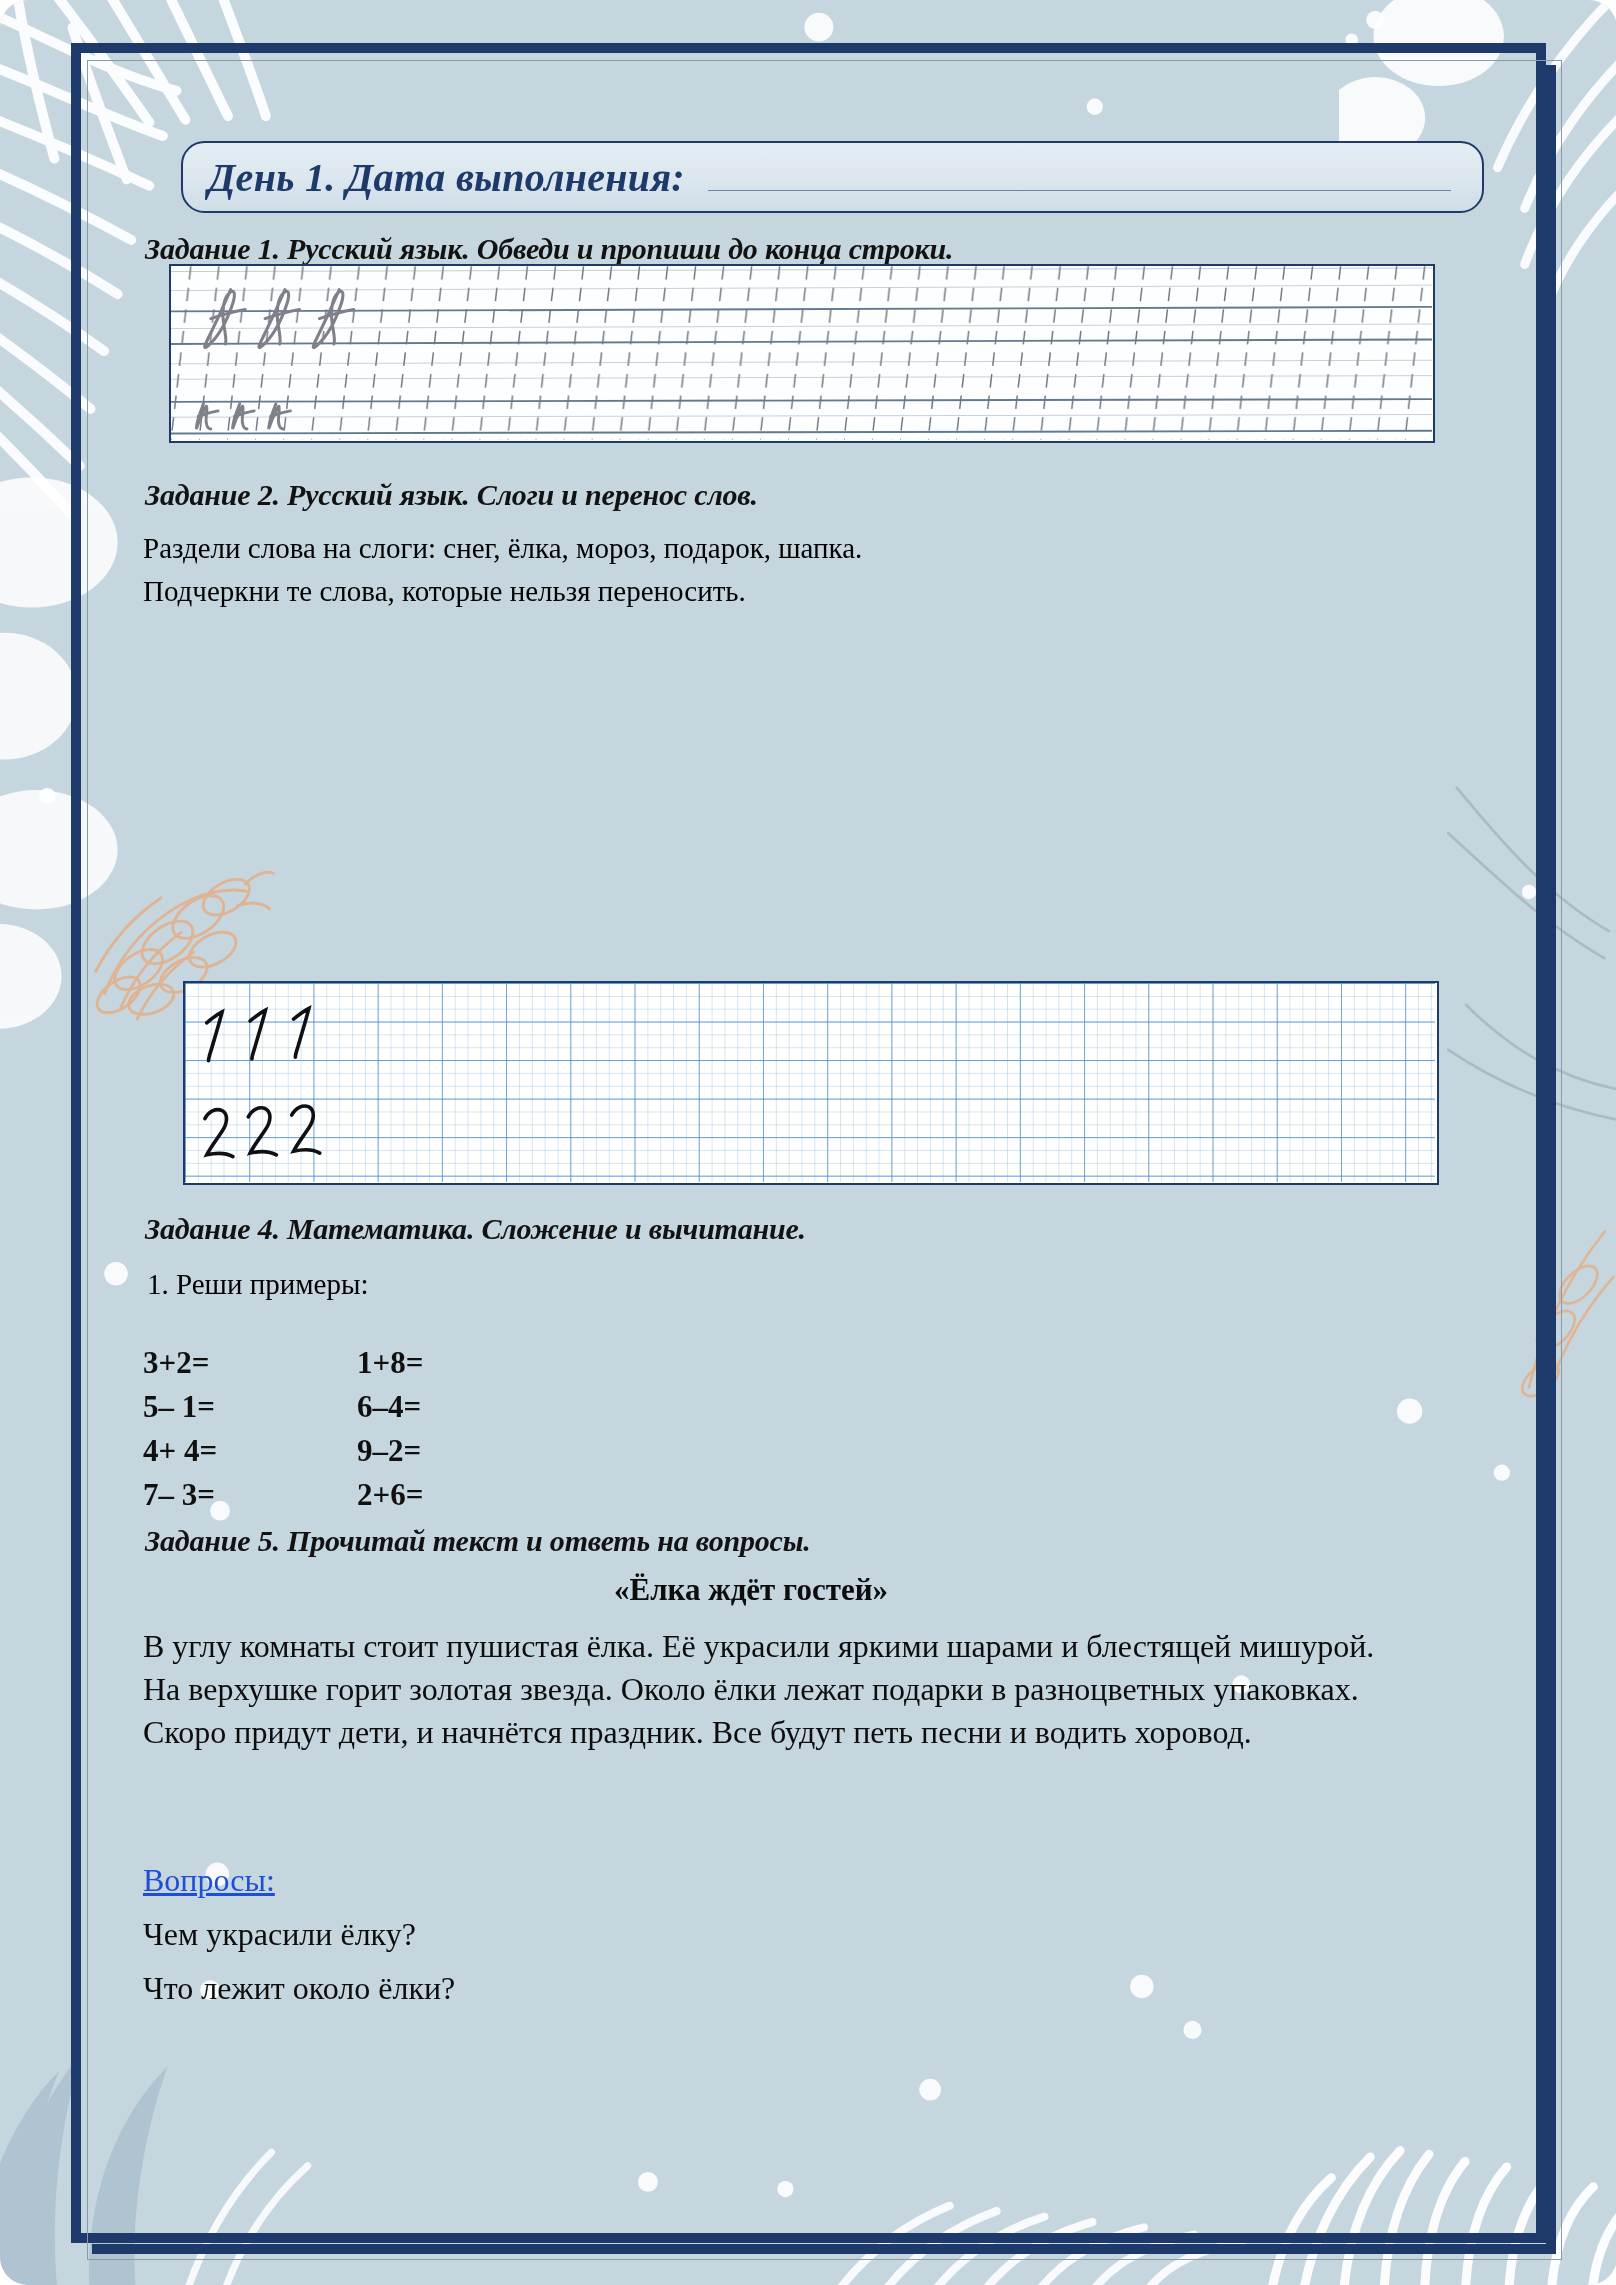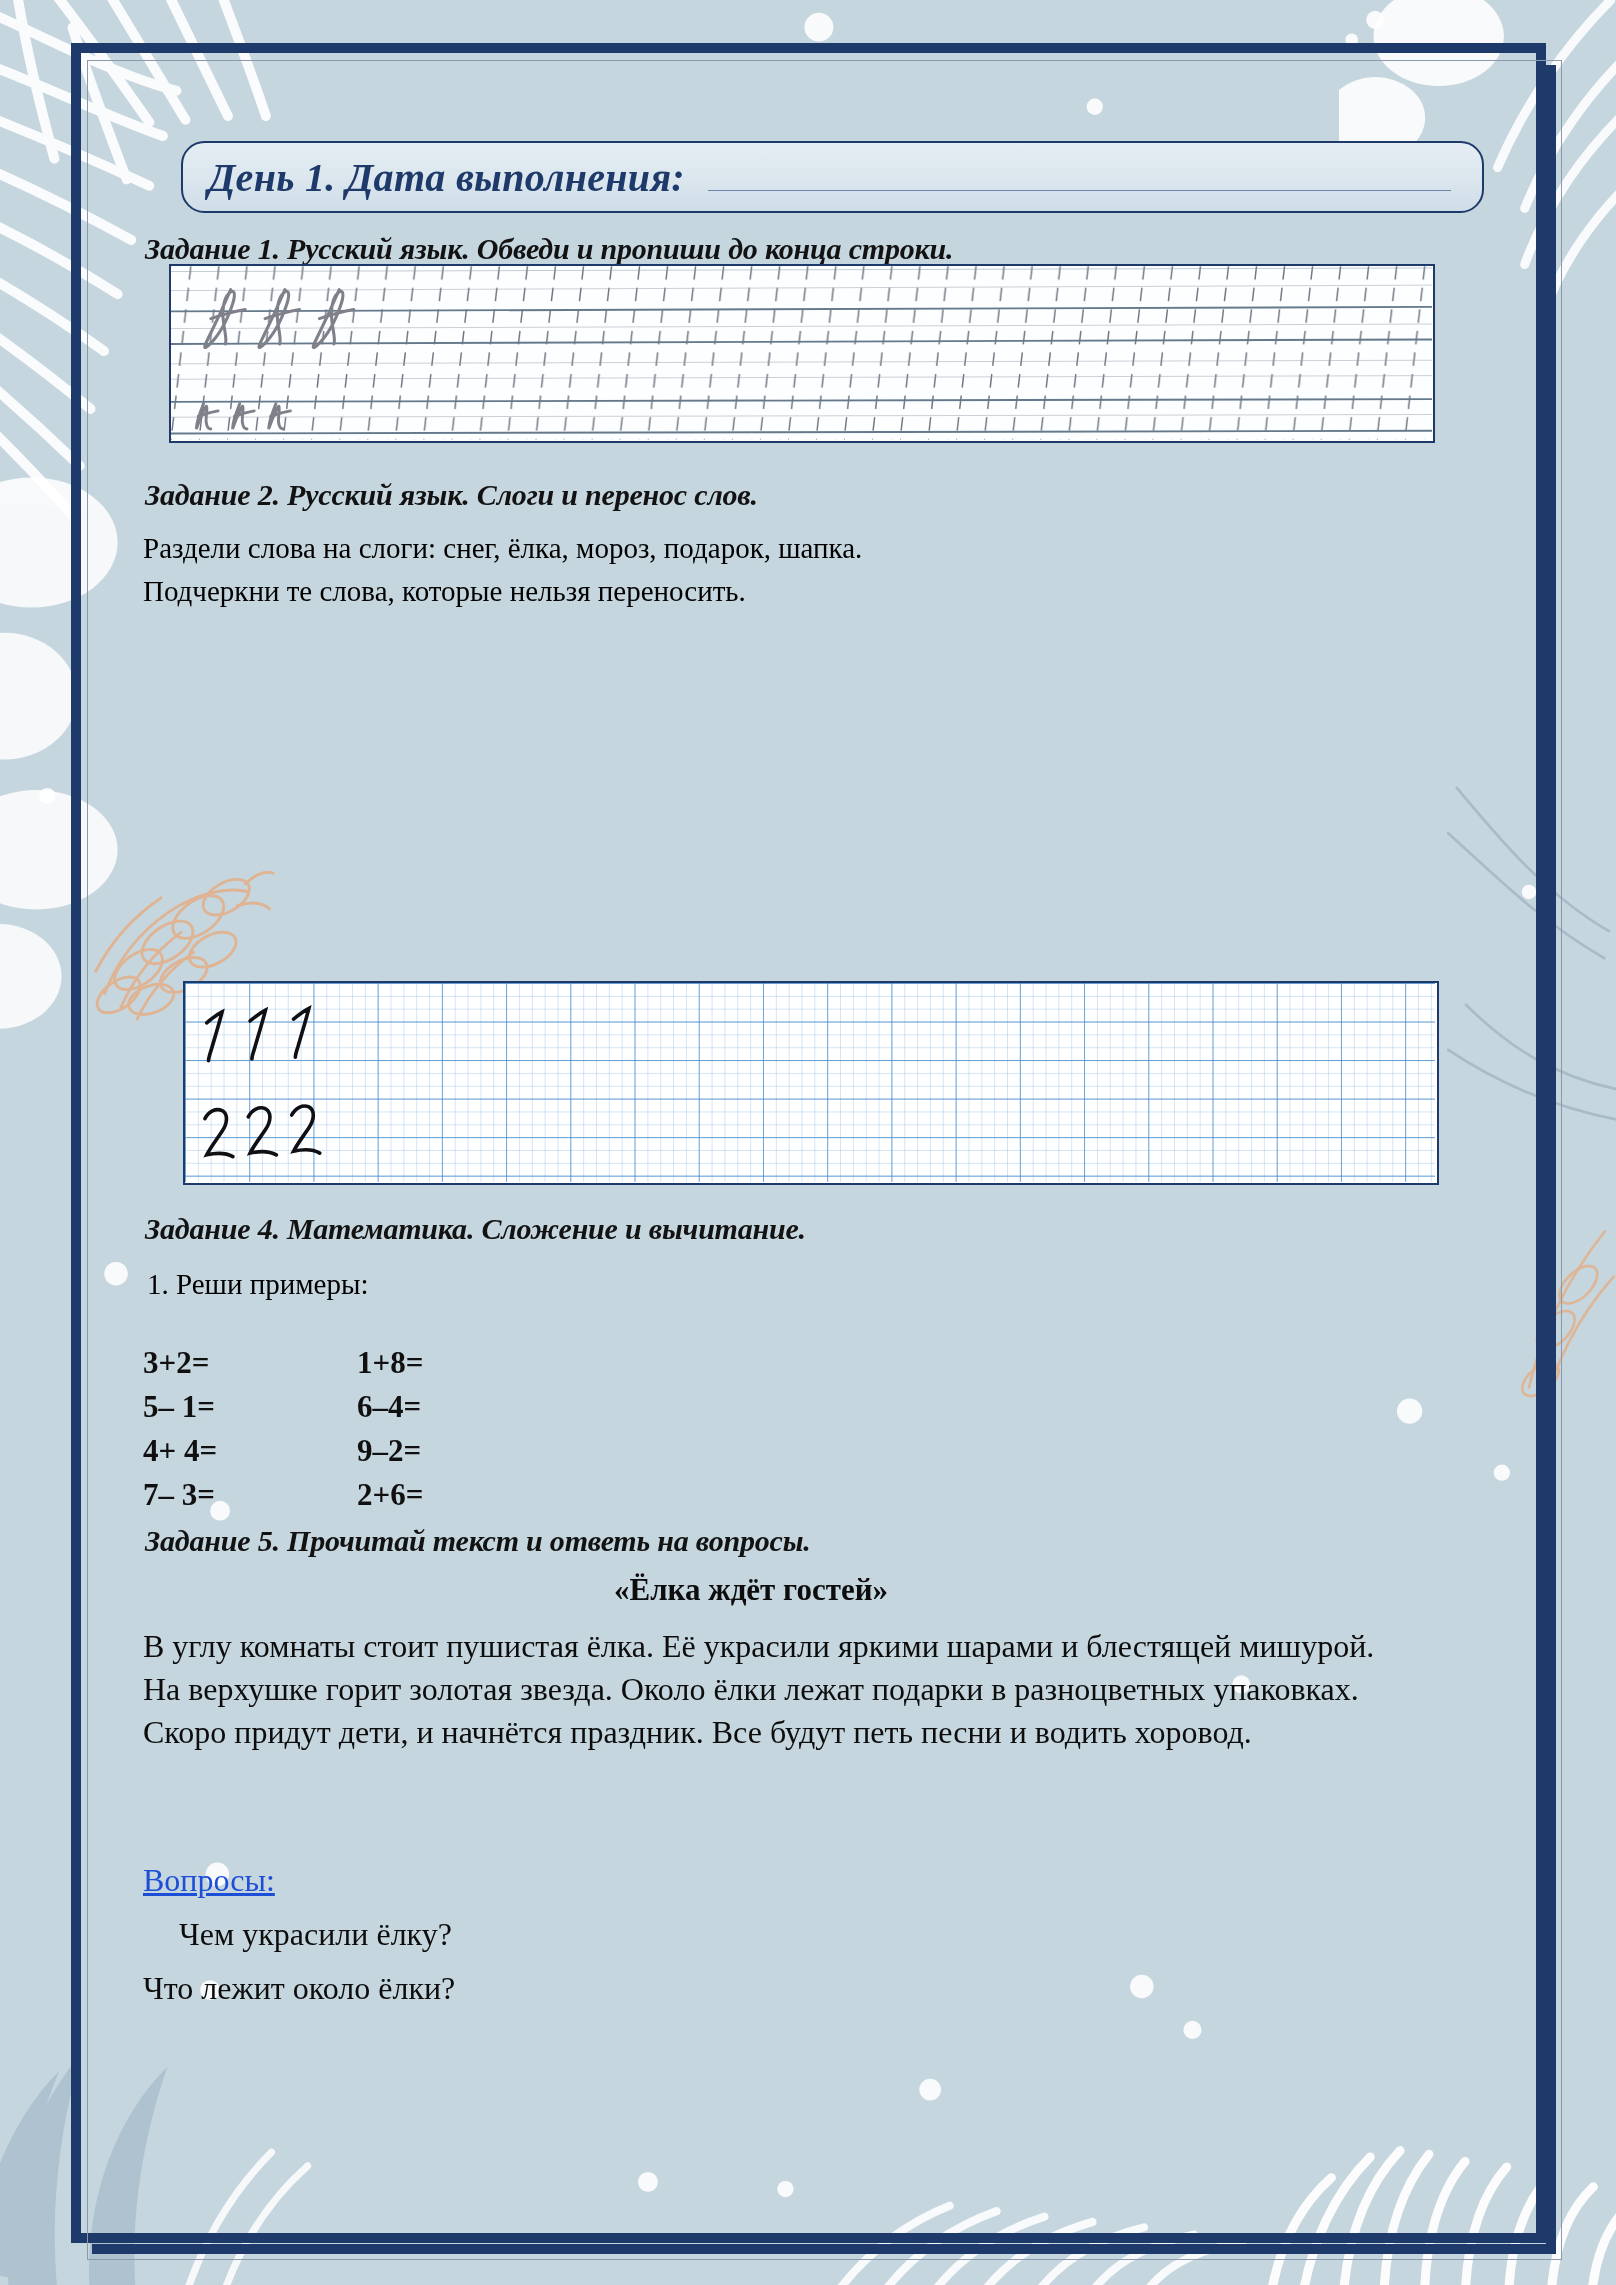--- a/index.html
+++ b/index.html
@@ -10,20 +10,21 @@
   body {
     font-family: "Liberation Serif", serif;
   }
 
   .page {
     position: relative;
     width: 1617px;
     height: 2285px;
     overflow: hidden;
     background: #c6d6de;
+    border-radius: 28px;
   }
 
   
   .bg-deco {
     position: absolute;
     inset: 0;
     pointer-events: none;
   }
   .bg-deco svg { position: absolute; }
 
@@ -442,18 +443,18 @@
       <div>6–4=</div>
       <div>9–2=</div>
       <div>2+6=</div>
     </div>
 
     <div class="task-head" style="left:27px;top:1437px;">Задание 5. Прочитай текст и ответь на вопросы.</div>
     <div class="story-title" style="left:0px;top:1485px;">«Ёлка ждёт гостей»</div>
     <div class="story-text" style="left:25px;top:1538px;">В углу комнаты стоит пушистая ёлка. Её украсили яркими шарами и блестящей мишурой. На верхушке горит золотая звезда. Около ёлки лежат подарки в разноцветных упаковках. Скоро придут дети, и начнётся праздник. Все будут петь песни и водить хоровод.</div>
 
     <div class="q-label" style="left:25px;top:1775px;">Вопросы:</div>
-    <div class="q-line" style="left:25px;top:1829px;margin-left:36px;">Чем украсили ёлку?</div>
+    <div class="q-line" style="left:25px;top:1829px;">Чем украсили ёлку?</div>
     <div class="q-line" style="left:25px;top:1883px;font-family:Liberation Serif, serif;">Что лежит около ёлки?</div>
 
   </div>
 </div>
 
 
 </body></html>

